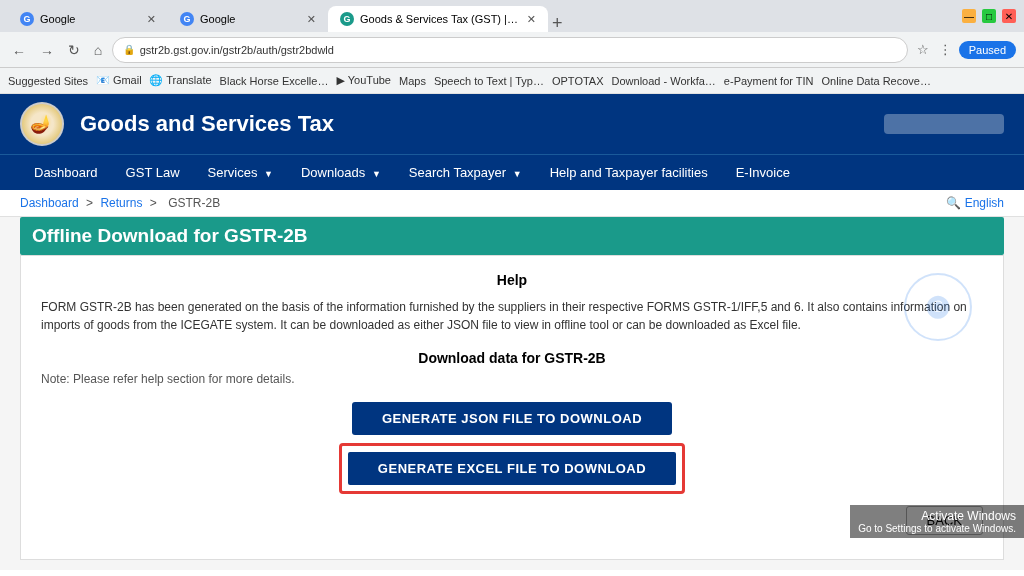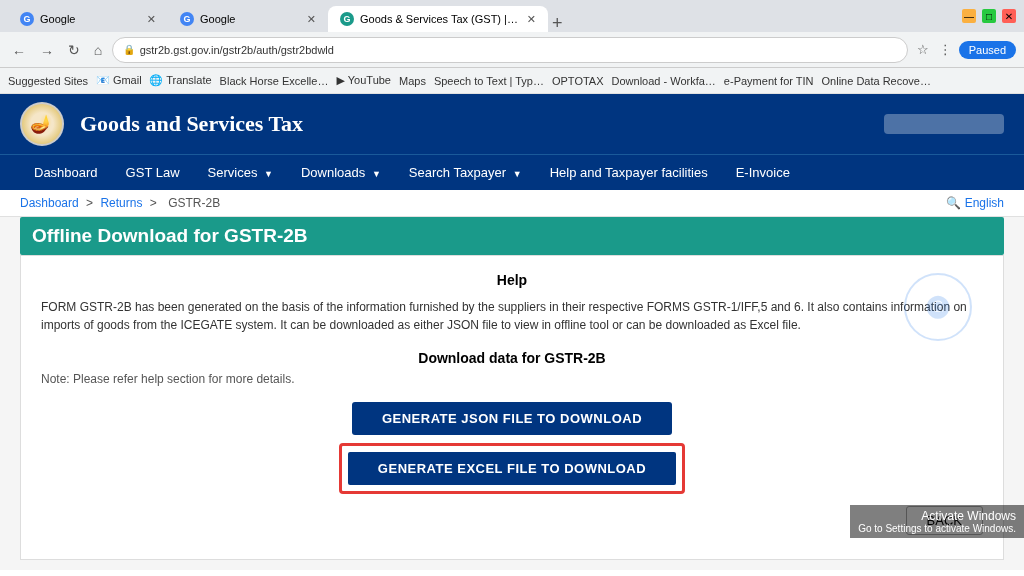--- a/index.html
+++ b/index.html
@@ -24,21 +24,21 @@
     .user-btn { background: #1a73e8; color: white; border: none; border-radius: 12px; padding: 3px 10px; font-size: 11px; cursor: pointer; }
 
     .bookmarks-bar { background: #f1f3f4; height: 26px; display: flex; align-items: center; padding: 0 8px; gap: 8px; border-bottom: 1px solid #e0e0e0; overflow: hidden; font-size: 11px; }
     .bookmark-item { color: #333; cursor: pointer; white-space: nowrap; display: flex; align-items: center; gap: 3px; }
 
     
     .gst-site { background: #fff; }
     .gst-header { background: #003580; color: white; padding: 8px 20px; display: flex; align-items: center; gap: 16px; min-height: 60px; }
     .gst-logo { width: 44px; height: 44px; background: #ccc; border-radius: 50%; overflow: hidden; display: flex; align-items: center; justify-content: center; font-size: 8px; color: #003580; font-weight: bold; }
     .gst-logo-inner { width: 40px; height: 40px; border-radius: 50%; background: radial-gradient(circle, #f5e6c8 40%, #d4af37 100%); display: flex; align-items: center; justify-content: center; font-size: 18px; }
-    .gst-title { font-size: 22px; font-weight: bold; color: #fff; font-family: Liberation Serif, serif; }
+    .gst-title { font-size: 22px; font-weight: bold; color: #fff; }
     .gst-header-right { margin-left: auto; }
     .gst-header-blur { width: 120px; height: 20px; background: rgba(255,255,255,0.3); border-radius: 4px; }
     .top-util-bar { background: #003580; color: #ccc; font-size: 10px; text-align: right; padding: 2px 20px; border-top: 1px solid #1a4a8a; }
 
     .gst-nav { background: #003580; border-top: 1px solid #1a5a9a; }
     .gst-nav ul { display: flex; list-style: none; padding: 0 20px; }
     .gst-nav ul li a { color: #fff; text-decoration: none; display: block; padding: 10px 14px; font-size: 13px; white-space: nowrap; }
     .gst-nav ul li a .arrow { font-size: 9px; margin-left: 3px; }
 
     .breadcrumb-bar { padding: 6px 20px; font-size: 12px; display: flex; justify-content: space-between; align-items: flex-end; background: #fff; border-bottom: 1px solid #e0e0e0; }

